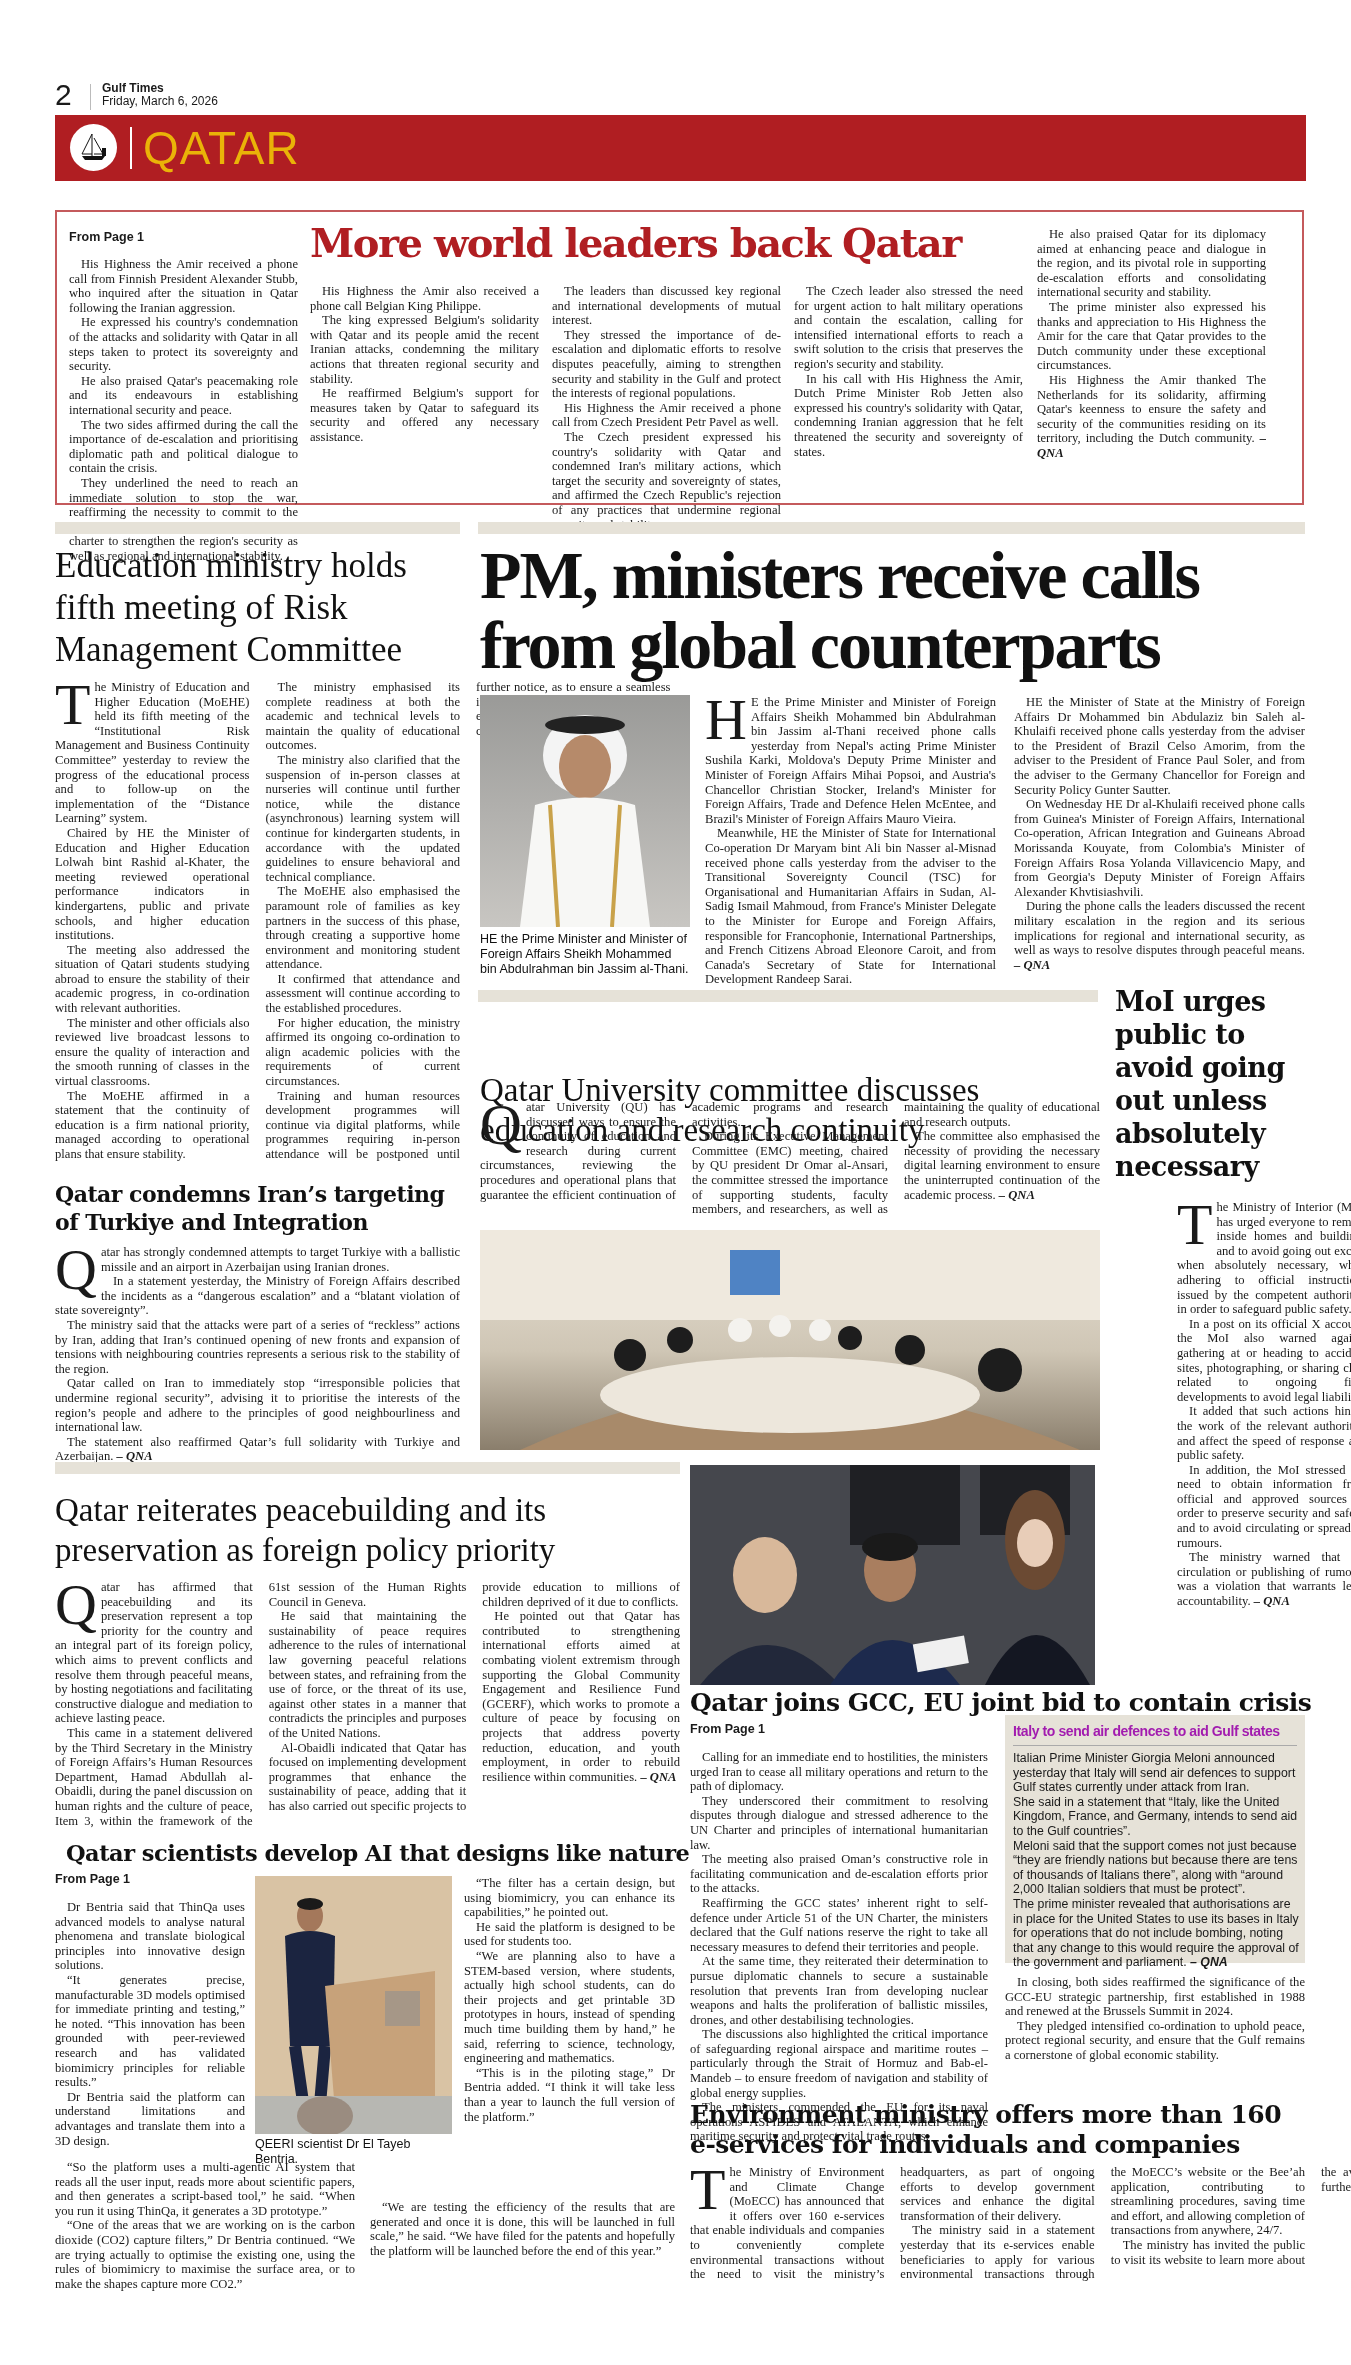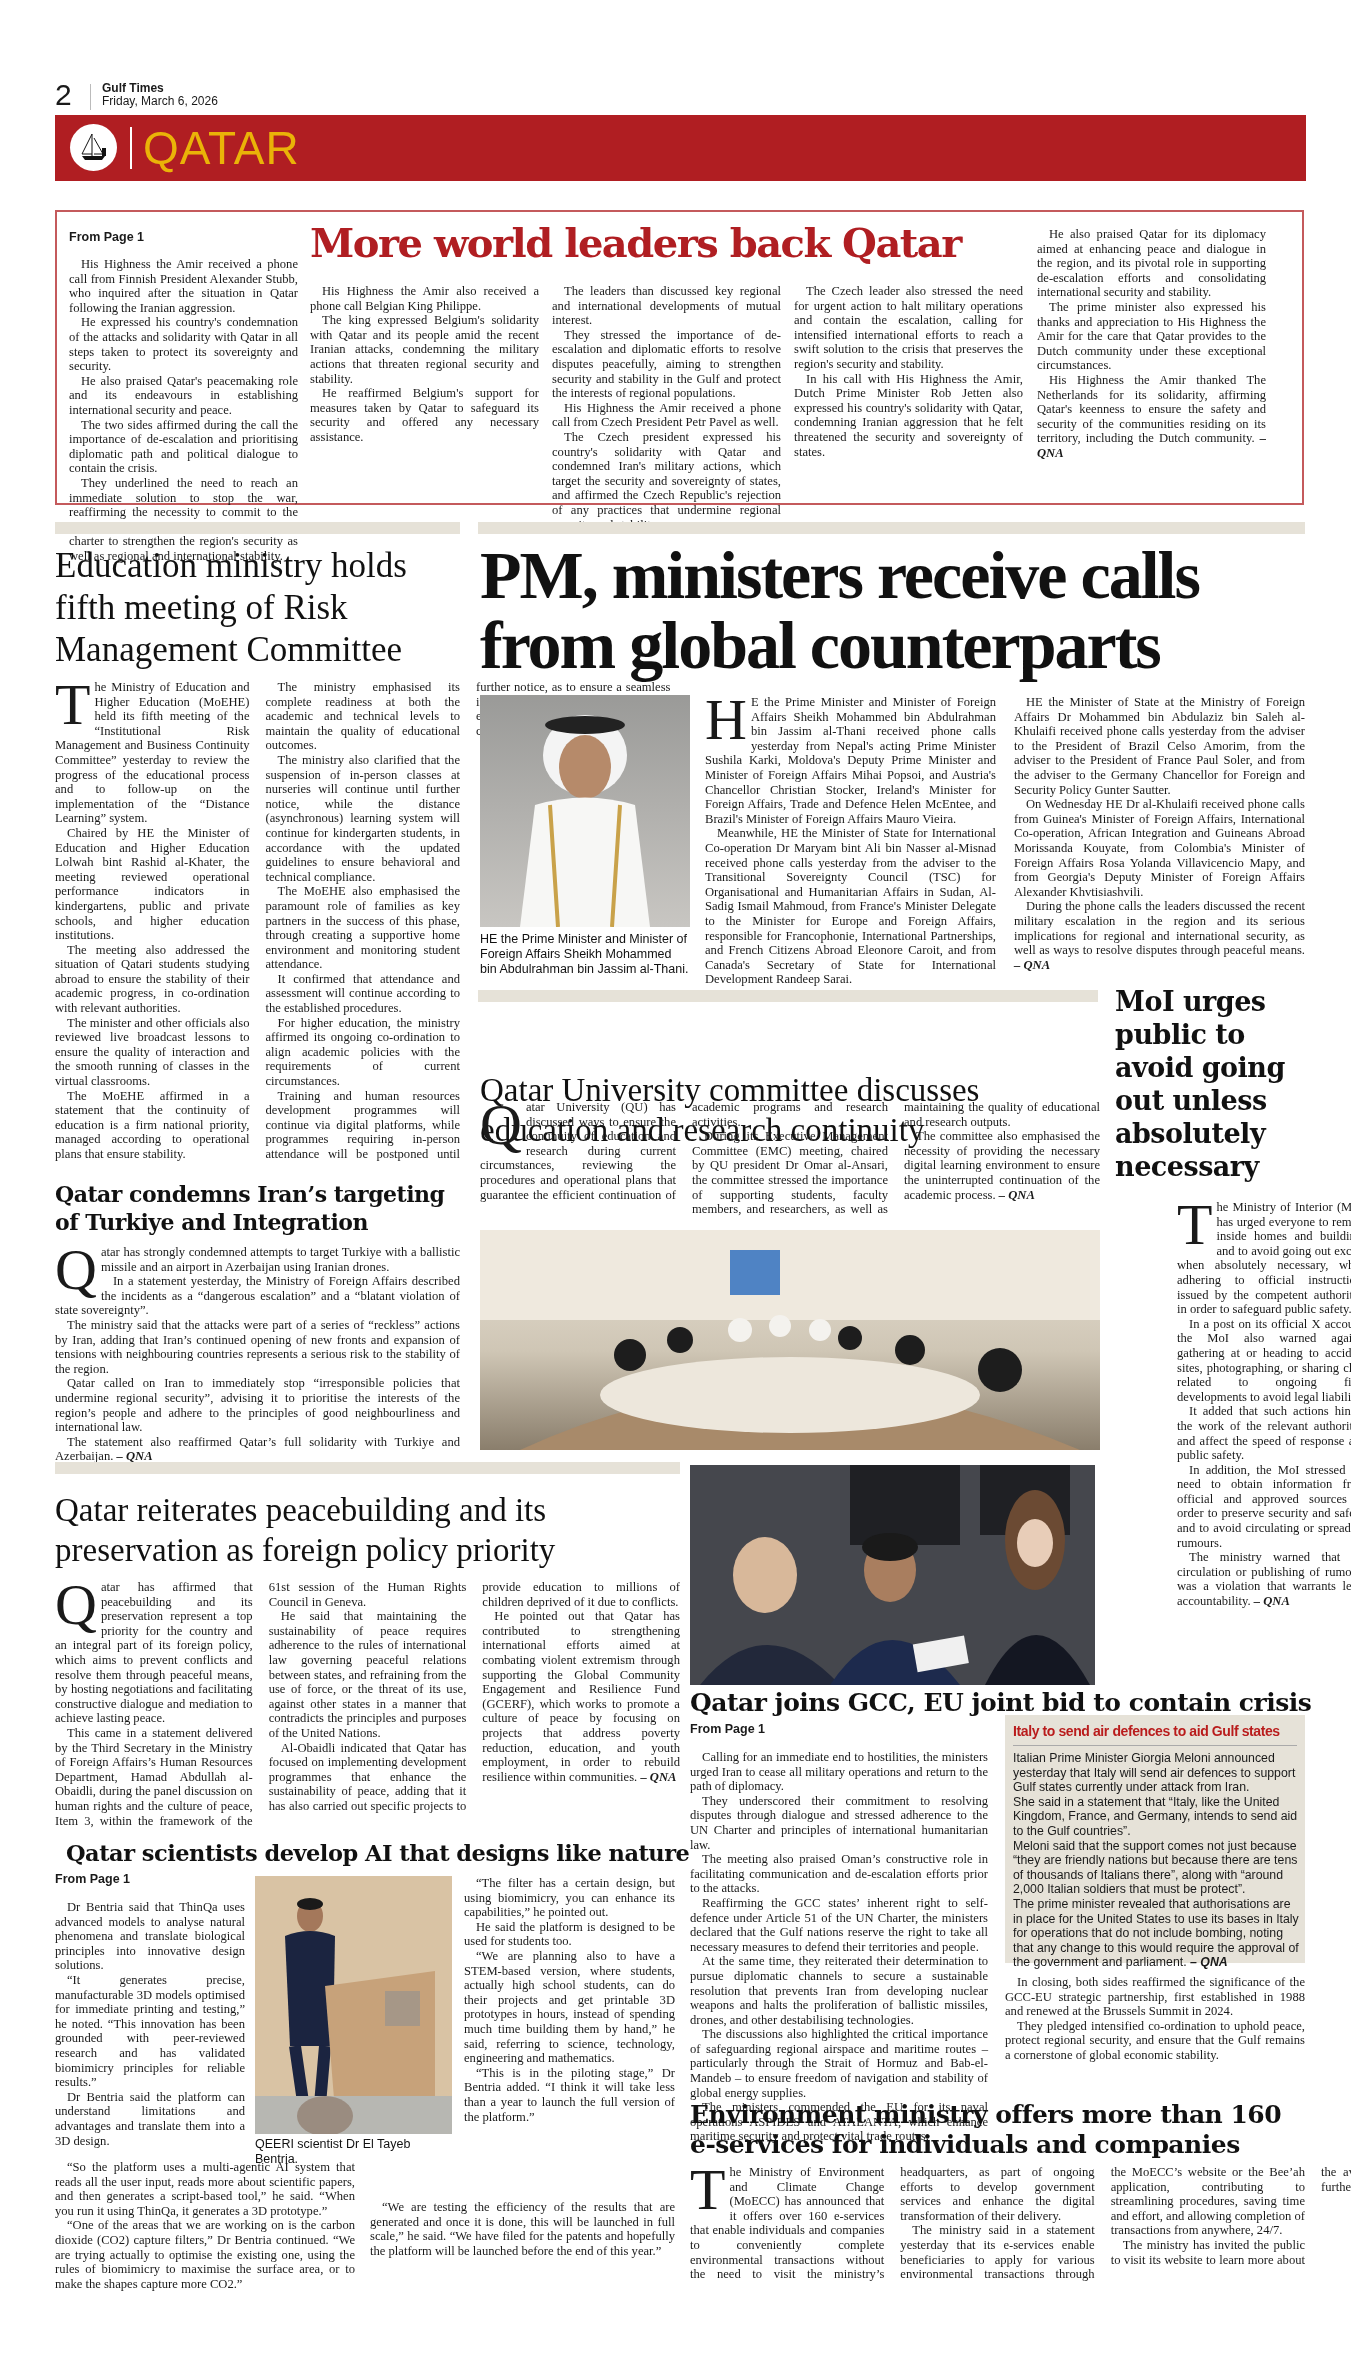--- a/index.html
+++ b/index.html
@@ -192,21 +192,21 @@
 <div class="abs body-text" style="left:690px;top:1750px;width:298px;">
   <p>Calling for an immediate end to hostilities, the ministers urged Iran to cease all military operations and return to the path of diplomacy.</p>
     <p>They underscored their commitment to resolving disputes through dialogue and stressed adherence to the UN Charter and principles of international humanitarian law.</p>
     <p>The meeting also praised Oman’s constructive role in facilitating communication and de-escalation efforts prior to the attacks.</p>
     <p>Reaffirming the GCC states’ inherent right to self-defence under Article 51 of the UN Charter, the ministers declared that the Gulf nations reserve the right to take all necessary measures to defend their territories and people.</p>
     <p>At the same time, they reiterated their determination to pursue diplomatic channels to secure a sustainable resolution that prevents Iran from developing nuclear weapons and halts the proliferation of ballistic missiles, drones, and other destabilising technologies.</p>
     <p>The discussions also highlighted the critical importance of safeguarding regional airspace and maritime routes – particularly through the Strait of Hormuz and Bab-el-Mandeb – to ensure freedom of navigation and stability of global energy supplies.</p>
     <p>The ministers commended the EU for its naval operations ASPIDES and ATALANTA, which enhance maritime security and protect vital trade routes.</p>
 </div>
 <div class="abs" style="left:1005px;top:1715px;width:300px;height:248px;background:#e6e2d8;">
-  <div class="abs sans" style="left:8px;top:8px;font-weight:bold;font-size:14px;color:#b91c1c;white-space:nowrap;letter-spacing:-0.4px;">Italy to send air defences to aid Gulf states</div>
+  <div class="abs sans" style="left:8px;top:8px;font-weight:bold;font-size:14px;color:#a21caf;white-space:nowrap;letter-spacing:-0.4px;">Italy to send air defences to aid Gulf states</div>
   <div class="abs" style="left:8px;top:30px;width:284px;height:1px;background:#aaa;"></div>
   <div class="abs sans" style="left:8px;top:36px;width:286px;font-size:12.3px;line-height:14.6px;">
     <div>Italian Prime Minister Giorgia Meloni announced yesterday that Italy will send air defences to support Gulf states currently under attack from Iran.</div>
       <div>She said in a statement that “Italy, like the United Kingdom, France, and Germany, intends to send aid to the Gulf countries”.</div>
       <div>Meloni said that the support comes not just because “they are friendly nations but because there are tens of thousands of Italians there”, along with “around 2,000 Italian soldiers that must be protect”.</div>
     <div><span>The prime minister revealed that authorisations are in place for the United States to use its bases in Italy for operations that do not include bombing, noting that any change to this would require the approval of the government and parliament.</span> <span class="qna">– QNA</span></div>
   </div>
 </div>
 <div class="abs body-text" style="left:1005px;top:1975px;width:300px;">
   <p>In closing, both sides reaffirmed the significance of the GCC-EU strategic partnership, first established in 1988 and renewed at the Brussels Summit in 2024.</p>

